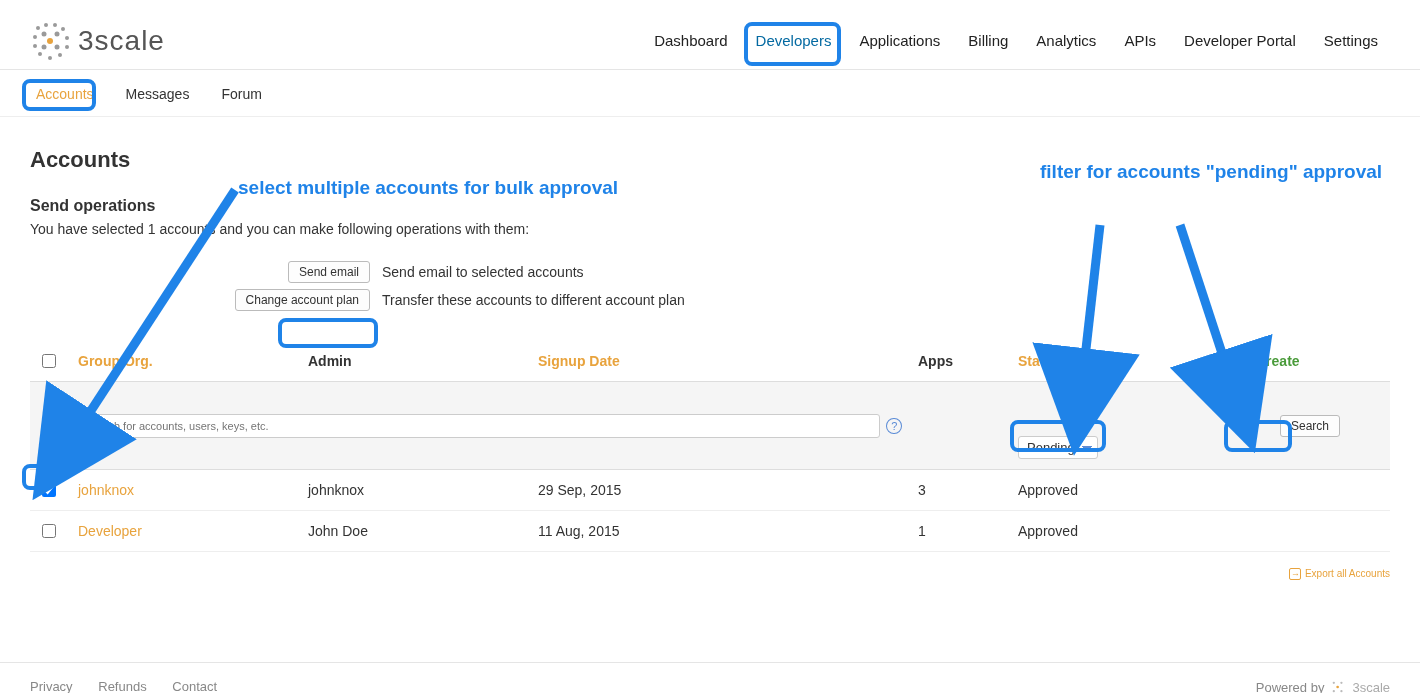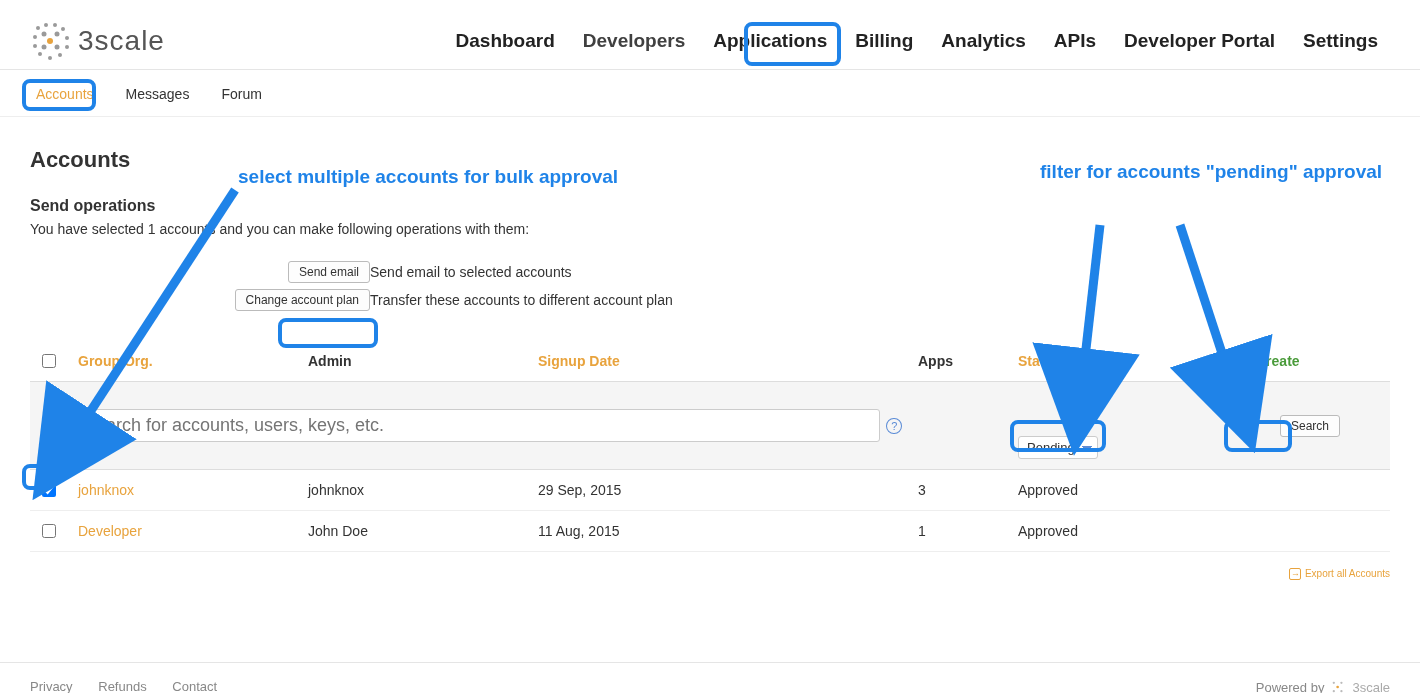--- a/index.html
+++ b/index.html
@@ -22,37 +22,37 @@
     border-bottom: 1px solid #e5e5e5;
     height: 70px;
   }
   .logo { display:flex; align-items:center; gap:6px; }
   .logo-text {
     font-size: 28px; font-weight: 300; color:#555; letter-spacing:1px;
   }
   .top-nav { display:flex; gap:4px; align-items:flex-end; padding-bottom:0; }
   .top-nav a {
     padding: 14px 12px;
-    color: #222; font-weight:700; font-size:19px;
-  }
-  .top-nav a.active { color:#404040; }
+    color: #222; font-weight:400; font-size:15px;
+  }
+  .top-nav a.active { color:#0369a1; }
   
   .sub-nav {
     display:flex; gap:20px; padding: 10px 30px 8px 30px; border-bottom:1px solid #eee;
   }
   .sub-nav a {
     color:#333; font-size:14px; padding:6px 6px;
   }
   .sub-nav a.active { color:#e8a33d; }
   
   .content { padding: 30px 30px 10px 30px; }
   h1.page-title { font-size:22px; font-weight:700; margin:0 0 24px 0; }
   h2.section-title { font-size:16px; font-weight:700; margin:0 0 6px 0; }
   .bulk-desc { font-size:14px; margin:0 0 24px 0;}
-  .ops-row { display:flex; align-items:center; margin:6px 0; }
+  .ops-row { display:flex; align-items:center; gap:12px; margin:6px 0; }
   .ops-row .btn-col { width:340px; text-align:right;}
   .btn {
     display:inline-block;
     border:1px solid #bbb;
     border-radius:3px;
     padding:3px 10px;
     font-size:12px;
     background:#fdfdfd;
     cursor:pointer;
     color:#333;
@@ -65,21 +65,21 @@
     text-align:left; font-weight:700; font-size:14px; padding:10px 8px;
     border-bottom:1px solid #ddd;
   }
   th.sortable { color:#e8a33d; cursor:pointer;}
   th.col-apps { text-align:left;margin-left:20px; }
   table.accounts td {
     padding:10px 8px; font-size:14px; border-bottom:1px solid #eee;
   }
   tr.filter-row td { background:#f5f5f5; border-top:1px solid #ddd; border-bottom:1px solid #ddd;}
   .search-input {
-    width:100%; border:1px solid #ccc; border-radius:3px; padding:5px 8px; font-size:18px;
+    width:100%; border:1px solid #ccc; border-radius:3px; padding:5px 8px; font-size:11px;
     color:#999;
   }
   .state-select {
     border:1px solid #ccc; border-radius:3px; padding:3px 22px 3px 8px; font-size:13px;
     background:#fff; color:#333;
     appearance:none; -webkit-appearance:none;
     background-image: linear-gradient(45deg, transparent 50%, #5a8bd6 50%), linear-gradient(135deg, #5a8bd6 50%, transparent 50%);
     background-position: right 10px top 9px, right 5px top 9px;
     background-size: 5px 5px, 5px 5px;
     background-repeat: no-repeat;
@@ -283,21 +283,21 @@
   </div>
 </div>
 
 <div class="hl" style="top:22px; left:744px; width:97px; height:44px;"></div>
 <div class="hl" style="top:79px; left:22px; width:74px; height:32px;"></div>
 <div class="hl" style="top:318px; left:278px; width:100px; height:30px;"></div>
 <div class="hl" style="top:464px; left:22px; width:28px; height:26px;"></div>
 <div class="hl" style="top:420px; left:1010px; width:96px; height:32px;"></div>
 <div class="hl" style="top:420px; left:1224px; width:68px; height:32px;"></div>
 
-<div class="annot" style="top:165px; left:238px;">select multiple accounts for bulk approval</div>
+<div class="annot" style="top:176px; left:238px;">select multiple accounts for bulk approval</div>
 <div class="annot" style="top:160px; left:1040px; white-space:pre-line;">filter for accounts "pending" approval</div>
 
 <svg class="overlay" width="1420" height="693">
   <defs>
     <marker id="ah" markerWidth="12" markerHeight="12" refX="6" refY="6" orient="auto">
       <path d="M0,0 L12,6 L0,12 Z" fill="#1f83e8"></path>
     </marker>
   </defs>
 
   <line x1="235" y1="190" x2="62" y2="455" stroke="#1f83e8" stroke-width="9" marker-end="url(#ah)"></line>

